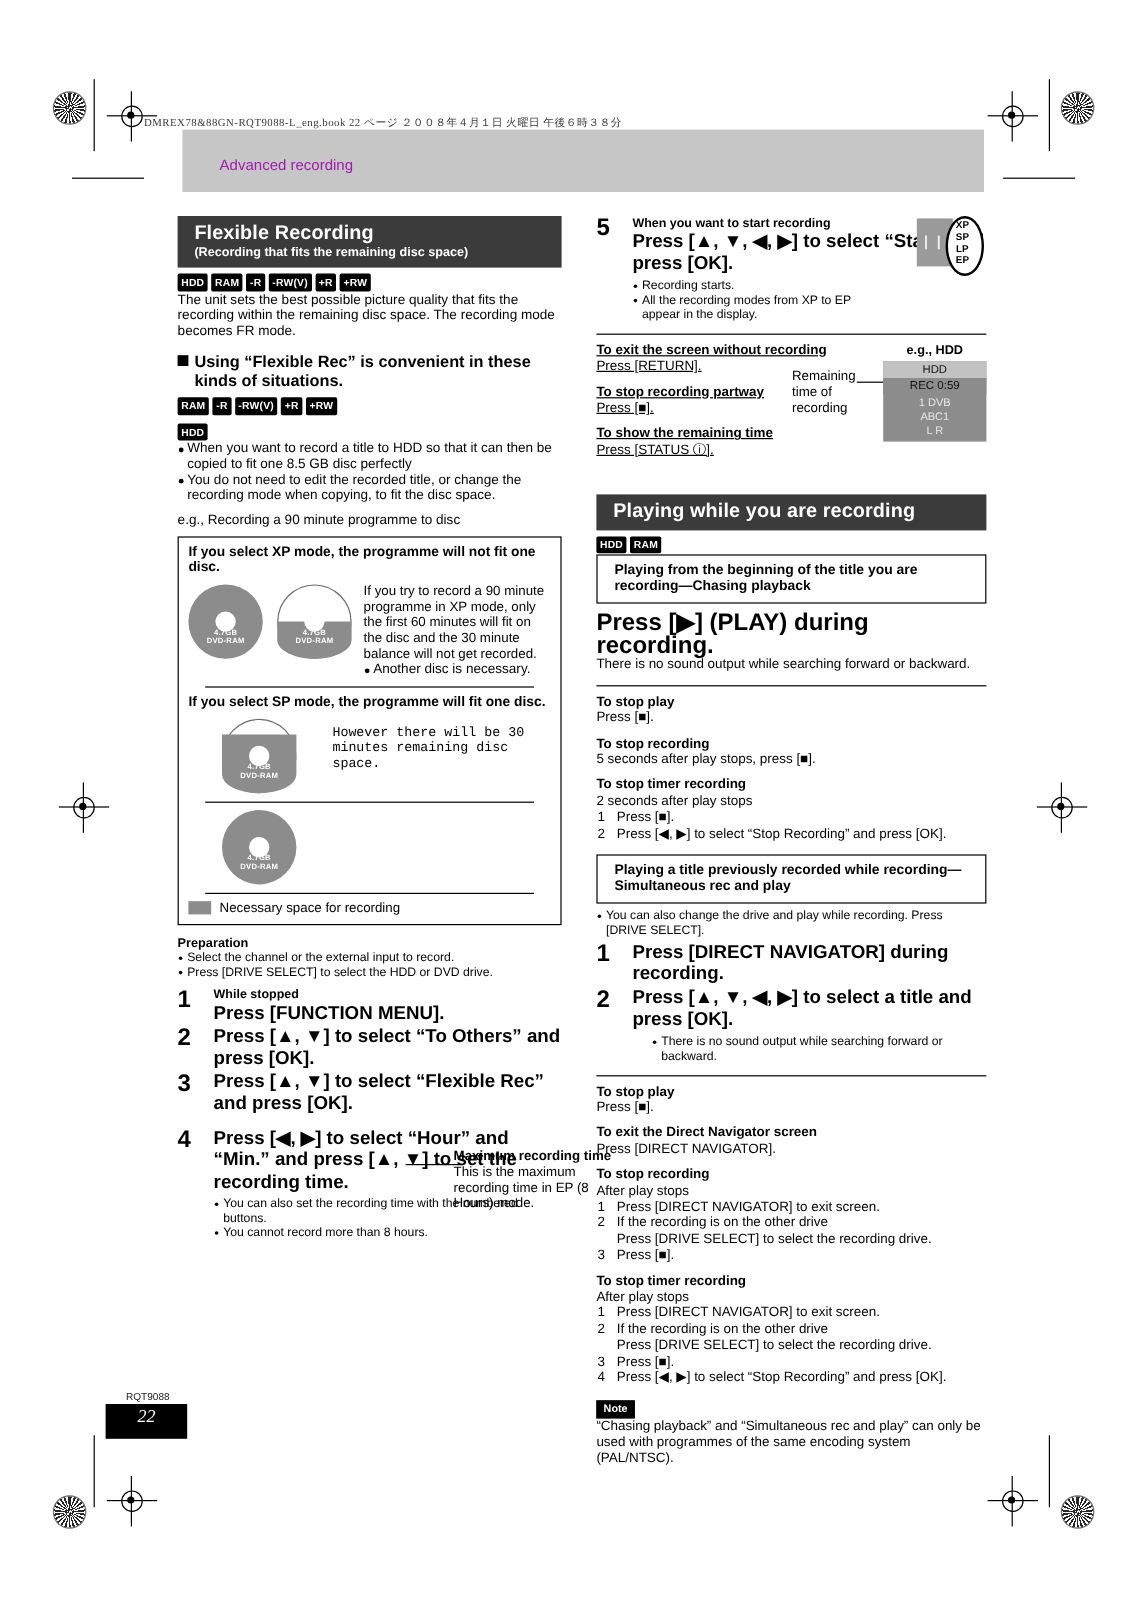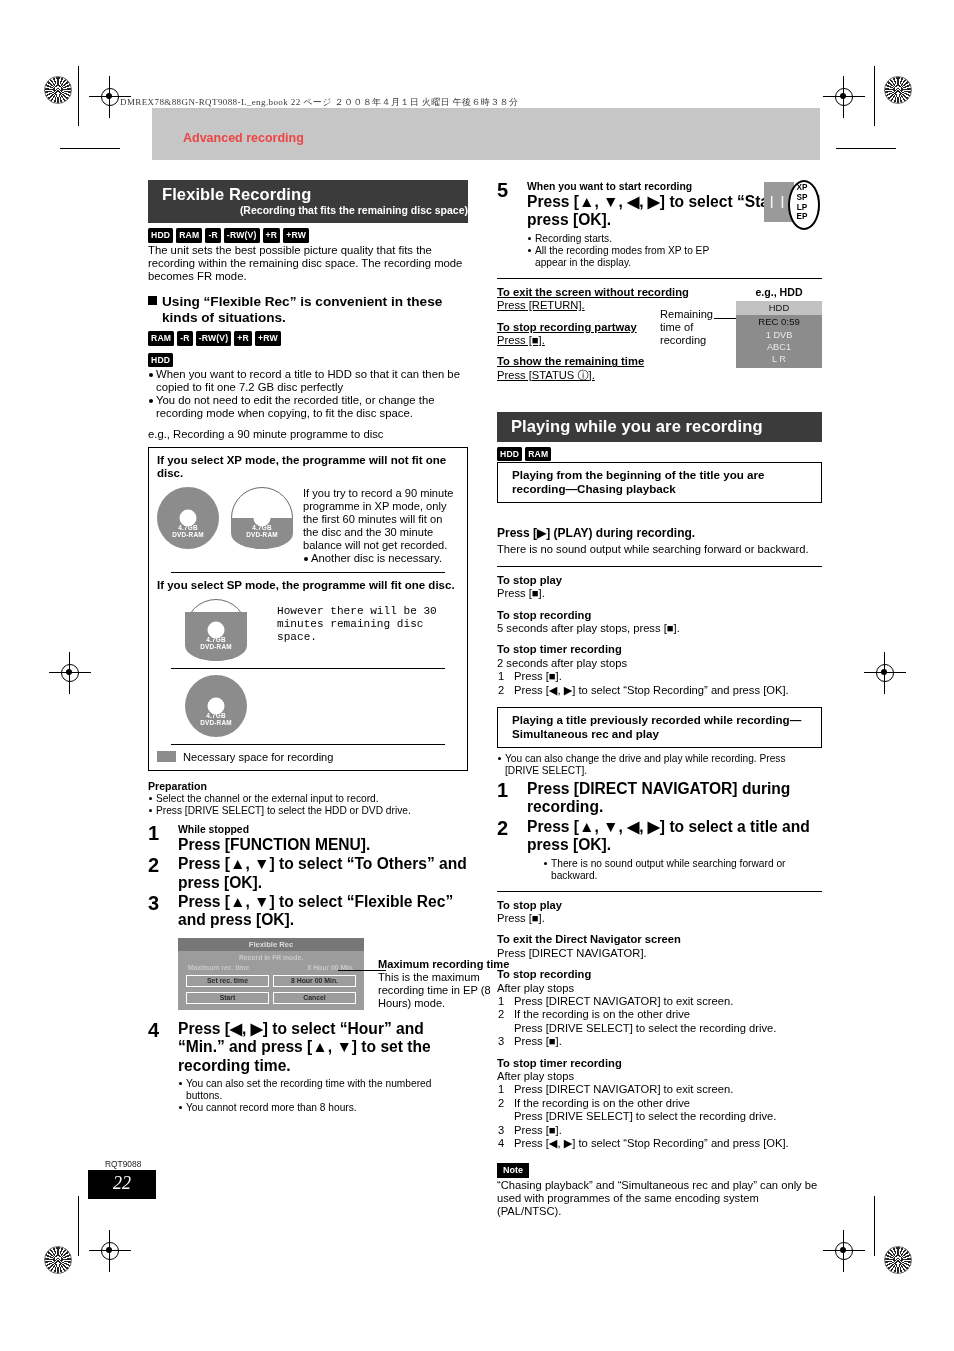--- a/index.html
+++ b/index.html
@@ -14,30 +14,30 @@
   .cross::before{left:12px;top:-8px;width:1px;height:42px;}
   .cross::after{top:12px;left:-8px;height:1px;width:42px;}
   .cross .ring{position:absolute;left:4px;top:4px;width:16px;height:16px;border:1px solid #000;border-radius:50%;}
   .cross .dot{position:absolute;left:9px;top:9px;width:6px;height:6px;background:#000;border-radius:50%;}
   .crop{position:absolute;background:#000;}
 
   
   .filehdr{position:absolute;left:120px;top:96px;font-size:9px;color:#3a3a3a;
            letter-spacing:.4px;white-space:nowrap;font-family:"Liberation Serif",serif;}
   .chapterbar{position:absolute;left:152px;top:108px;width:668px;height:52px;background:#c6c6c6;}
-  .chaptertitle{position:absolute;left:183px;top:131px;font-size:12.5px;font-weight:bold;color:#ef4444;}
+  .chaptertitle{position:absolute;left:183px;top:131px;font-size:12.5px;font-weight:normal;color:#a21caf;}
 
   
   .colL{position:absolute;left:148px;top:180px;width:320px;}
   .colR{position:absolute;left:497px;top:180px;width:325px;}
 
   
   .secbar{background:#3b3b3b;color:#fff;padding:5px 0 6px 14px;}
   .secbar .t1{font-size:16.5px;font-weight:bold;letter-spacing:.1px;line-height:19px;}
-  .secbar .t2{font-size:10.5px;font-weight:bold;line-height:13px;text-align:right;}
+  .secbar .t2{font-size:10.5px;font-weight:bold;line-height:13px;}
 
   
   .badges{margin:5px 0 1px 0;line-height:12px;}
   .badge{display:inline-block;background:#000;color:#fff;font-size:8.6px;font-weight:bold;
          padding:1px 3px 1.5px 3px;margin-right:3px;border-radius:1.5px;letter-spacing:.2px;
          font-family:"Liberation Sans",sans-serif;vertical-align:middle;}
 
   p{margin:0;}
   .body{font-size:11.3px;line-height:13.2px;}
   .sub-h{font-size:13.6px;font-weight:bold;line-height:16px;margin-top:11px;}
@@ -117,21 +117,21 @@
   .xpsplpep .seg{position:absolute;left:6px;top:14px;color:#f2f2f2;font-size:12px;font-weight:bold;letter-spacing:2px;}
   .xpsplpep .oval{position:absolute;left:24px;top:0;width:28px;height:46px;border:2.2px solid #000;border-radius:50%;background:#fff;}
   .xpsplpep .modes{position:absolute;left:28px;top:3px;width:20px;text-align:center;font-size:8.2px;font-weight:bold;line-height:9.8px;}
 
   .notebadge{display:inline-block;background:#000;color:#fff;font-size:9px;font-weight:bold;padding:1px 5px 2px 5px;border:1px solid #000;}
 
   
   .rqt{position:absolute;left:105px;top:1159px;font-size:8.4px;color:#222;}
   .pgbox{position:absolute;left:88px;top:1170px;width:68px;height:29px;background:#000;}
   .pgnum{position:absolute;left:88px;top:1173px;width:68px;text-align:center;color:#fff;
-         font-size:18px;font-style:italic;font-family:"Liberation Serif",serif;}
+         font-size:15px;font-style:italic;font-family:"Liberation Serif",serif;}
 </style>
 </head>
 <body>
 
 <div class="reg" style="left:44px;top:76px;"></div>
 <div class="reg" style="left:884px;top:76px;"></div>
 <div class="reg" style="left:44px;top:1246px;"></div>
 <div class="reg" style="left:884px;top:1246px;"></div>
 
 <div class="cross" style="left:97px;top:84px;">
@@ -188,21 +188,21 @@
   </div>
 
   <div class="badges">
     <span class="badge">RAM</span><span class="badge">-R</span><span class="badge">-RW(V)</span><span class="badge">+R</span><span class="badge">+RW</span>
   </div>
 
   <div class="badges" style="margin-top:7px;">
     <span class="badge">HDD</span>
   </div>
   <ul class="bul">
-    <li>When you want to record a title to HDD so that it can then be copied to fit one 7.2 GB disc perfectly</li>
+    <li>When you want to record a title to HDD so that it can then be copied to fit one 8.5 GB disc perfectly</li>
     <li>You do not need to edit the recorded title, or change the recording mode when copying, to fit the disc space.</li>
   </ul>
 
   <p class="eg">e.g., Recording a 90 minute programme to disc</p>
 
   <div class="discbox">
 
     <div class="hd">If you select XP mode, the programme will not fit one disc.</div>
     <div class="discrow">
       <div class="disc">
@@ -277,36 +277,20 @@
     </div>
     <div class="step">
       <div class="stepnum">3</div>
       <div class="stepbody">
           <div class="stepbig">Press [▲, ▼] to select “Flexible Rec” and press [OK].</div>
         </div>
     </div>
   </div>
 
   <div class="dlgwrap">
-    <div class="dlg">
-      <div class="ttl">Flexible Rec</div>
-      <div class="ln">Record in FR mode.</div>
-      <div class="maxrow">
-        <span>Maximum rec. time</span>
-        <span>8 Hour 00 Min.</span>
-      </div>
-      <div class="btnrow">
-        <span class="btn">Set rec. time</span>
-        <span class="btn">8 Hour 00 Min.</span>
-      </div>
-      <div class="btnrow" style="margin-top:3px;">
-        <span class="btn">Start</span>
-        <span class="btn">Cancel</span>
-      </div>
-    </div>
     <div class="leaderline" style="left:160px;top:32px;width:48px;"></div>
     <div class="dlgnote">
       <b>Maximum recording time</b><br>
       <span>This is the maximum recording time in EP (8 Hours) mode.</span>
     </div>
   </div>
 
   <div class="steps" style="margin-top:10px;">
     <div class="step">
       <div class="stepnum">4</div>
@@ -382,21 +366,21 @@
   <div class="secbar" style="padding-left:14px;margin-top:4px;">
     <div class="t1">Playing while you are recording</div>
   </div>
 
   <div class="badges">
     <span class="badge">HDD</span><span class="badge">RAM</span>
   </div>
 
   <div class="framebox">Playing from the beginning of the title you are recording—Chasing playback</div>
 
-  <div style="font-size:12px;font-weight:bold;line-height:19px;margin-top:21px;">Press [▶] (PLAY) during recording.</div>
+  <div style="font-size:20px;font-weight:bold;line-height:19px;margin-top:7px;">Press [▶] (PLAY) during recording.</div>
   <div class="txsm">There is no sound output while searching forward or backward.</div>
 
   <div class="stoprule"></div>
 
   <div class="blk">
     <div class="hdsm">To stop play</div>
     <div class="txsm">Press [■].</div>
   </div>
   <div class="blk">
     <div class="hdsm">To stop recording</div>

